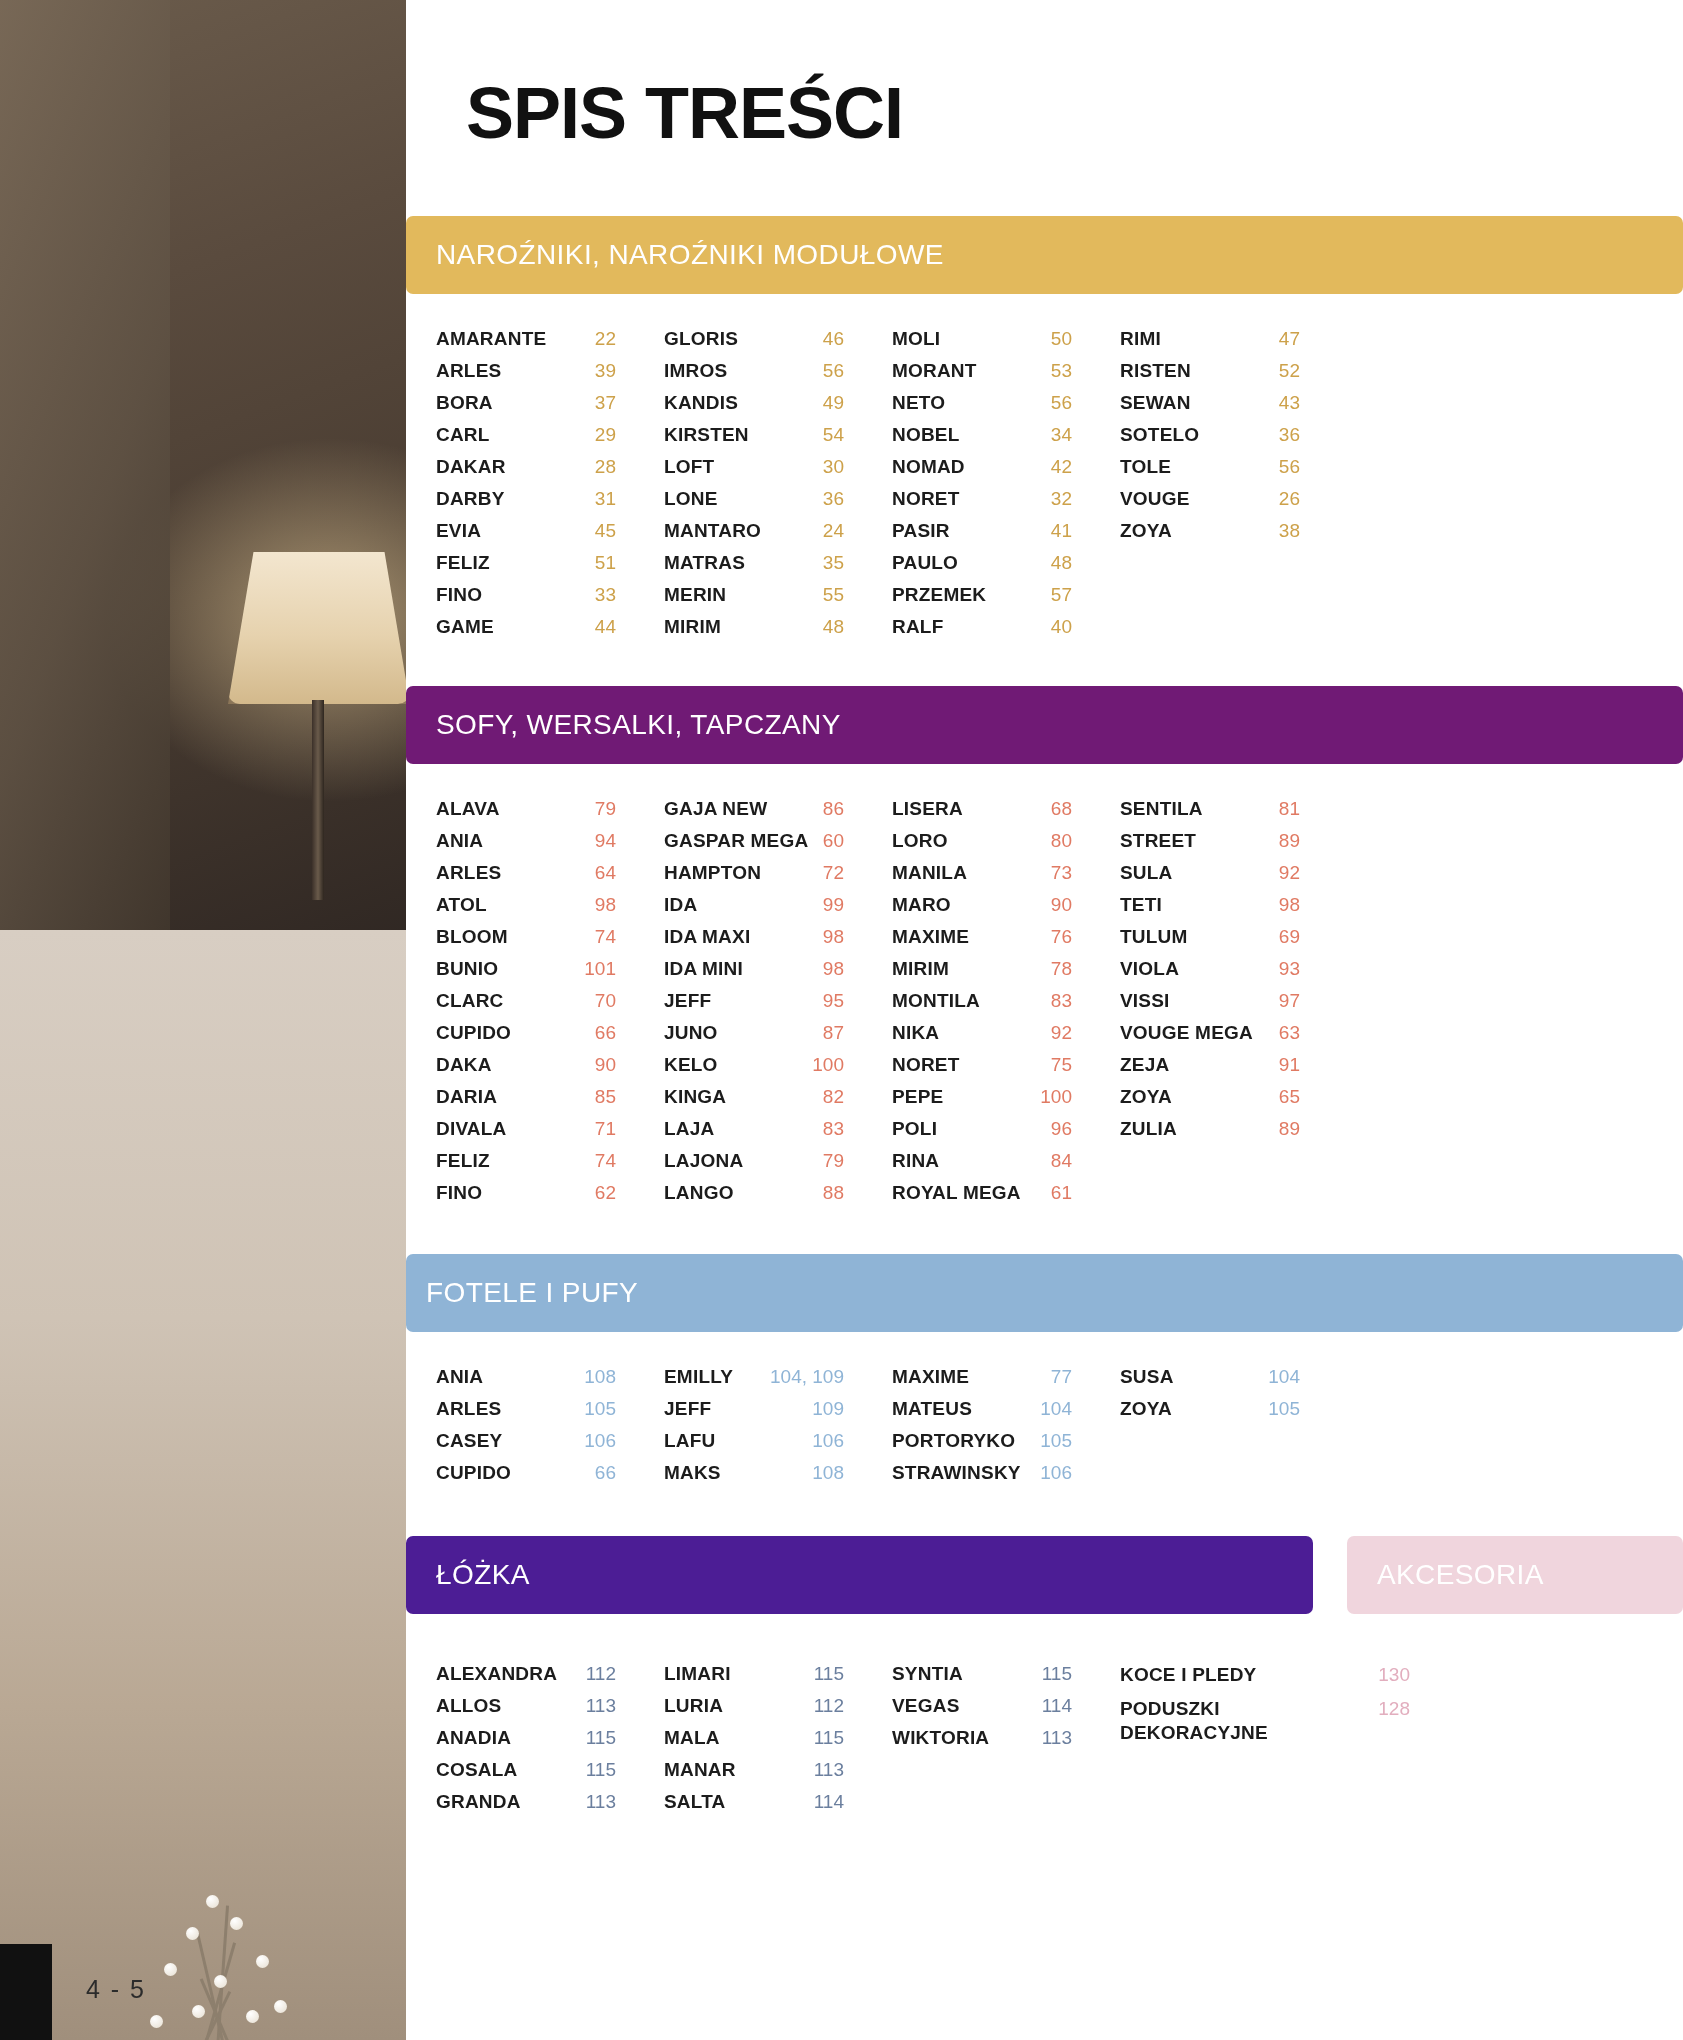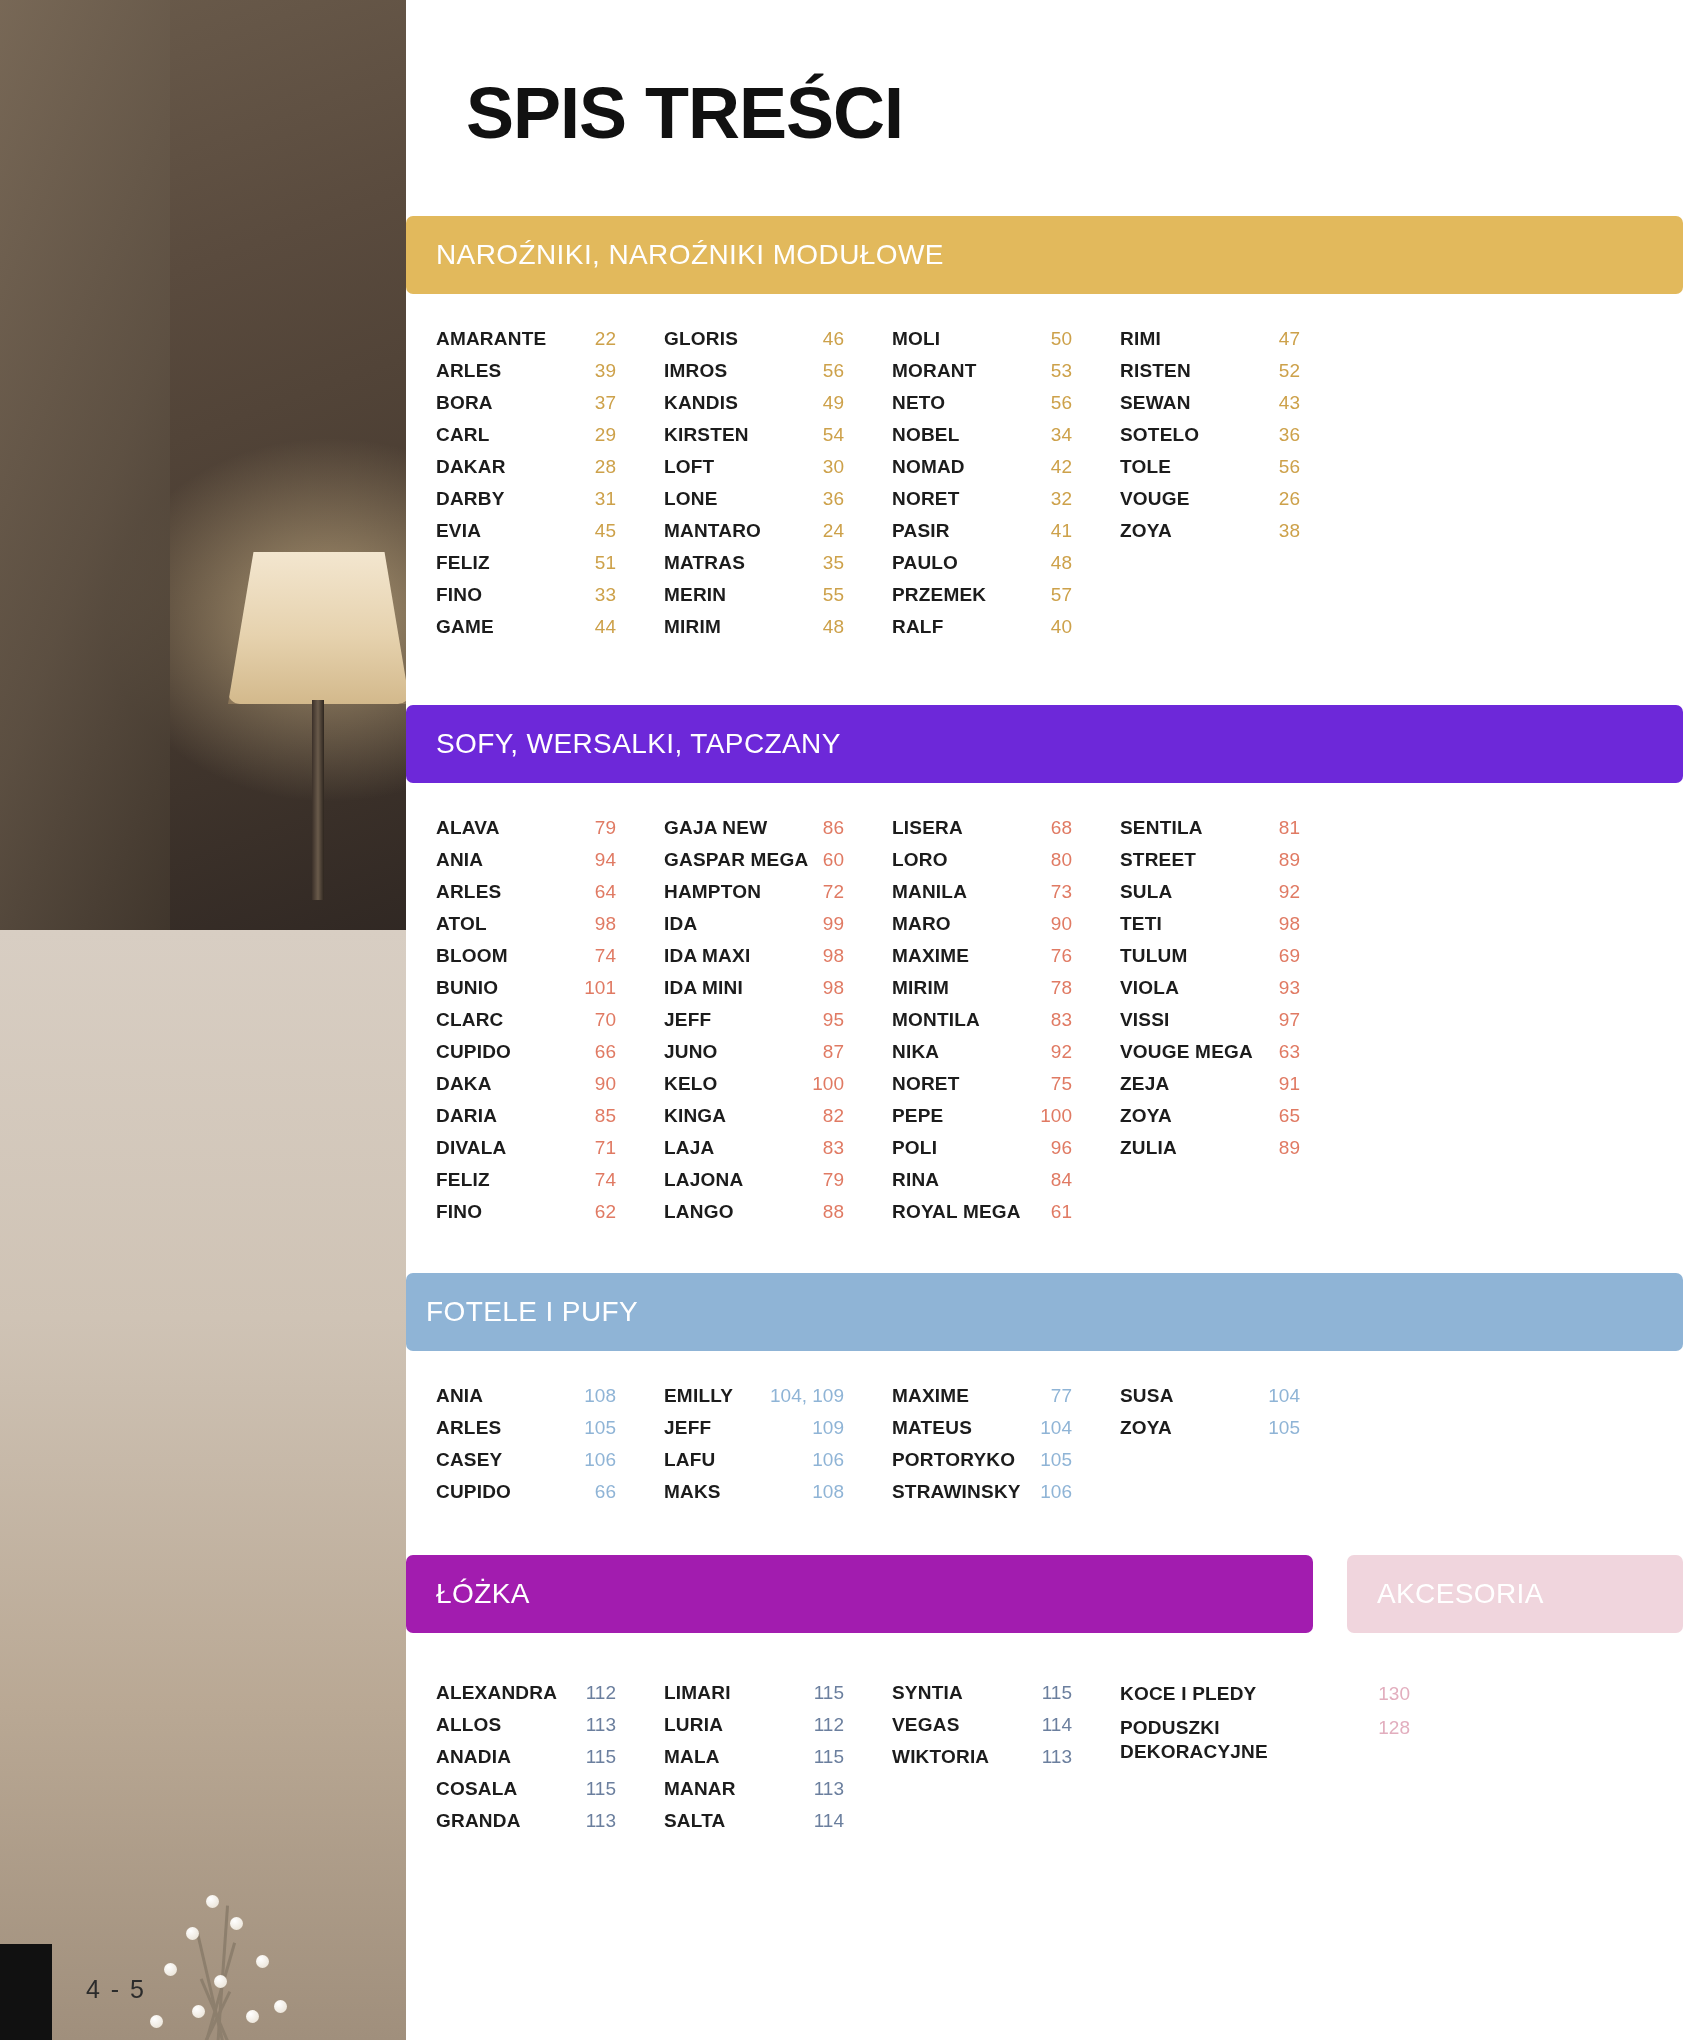--- a/index.html
+++ b/index.html
@@ -122,28 +122,28 @@
     align-items: center;
     padding-left: 30px;
     box-sizing: border-box;
     color: #ffffff;
     font-size: 28px;
     font-weight: 400;
     letter-spacing: 0.4px;
     border-radius: 7px;
   }
   .band.narozniki { background: #e2b95c; margin-top: 62px; }
-  .band.sofy      { background: #6d28d9; margin-top: 57px; }
+  .band.sofy      { background: #701a75; margin-top: 38px; }
   .band.fotele    { background: #8fb4d6; margin-top: 40px; padding-left: 20px; }
 
   .band-row {
     display: flex;
     margin-top: 42px;
   }
-  .band.lozka     { background: #a21caf; width: 918px; }
+  .band.lozka     { background: #4c1d95; width: 918px; }
   .band.akcesoria { background: #f0d5dd; width: 340px; margin-left: 34px; color: #ffffff; }
 
   .cols {
     display: flex;
     padding: 34px 0 0 30px;
     box-sizing: border-box;
   }
   .col {
     width: 228px;
     margin-right: 0;

